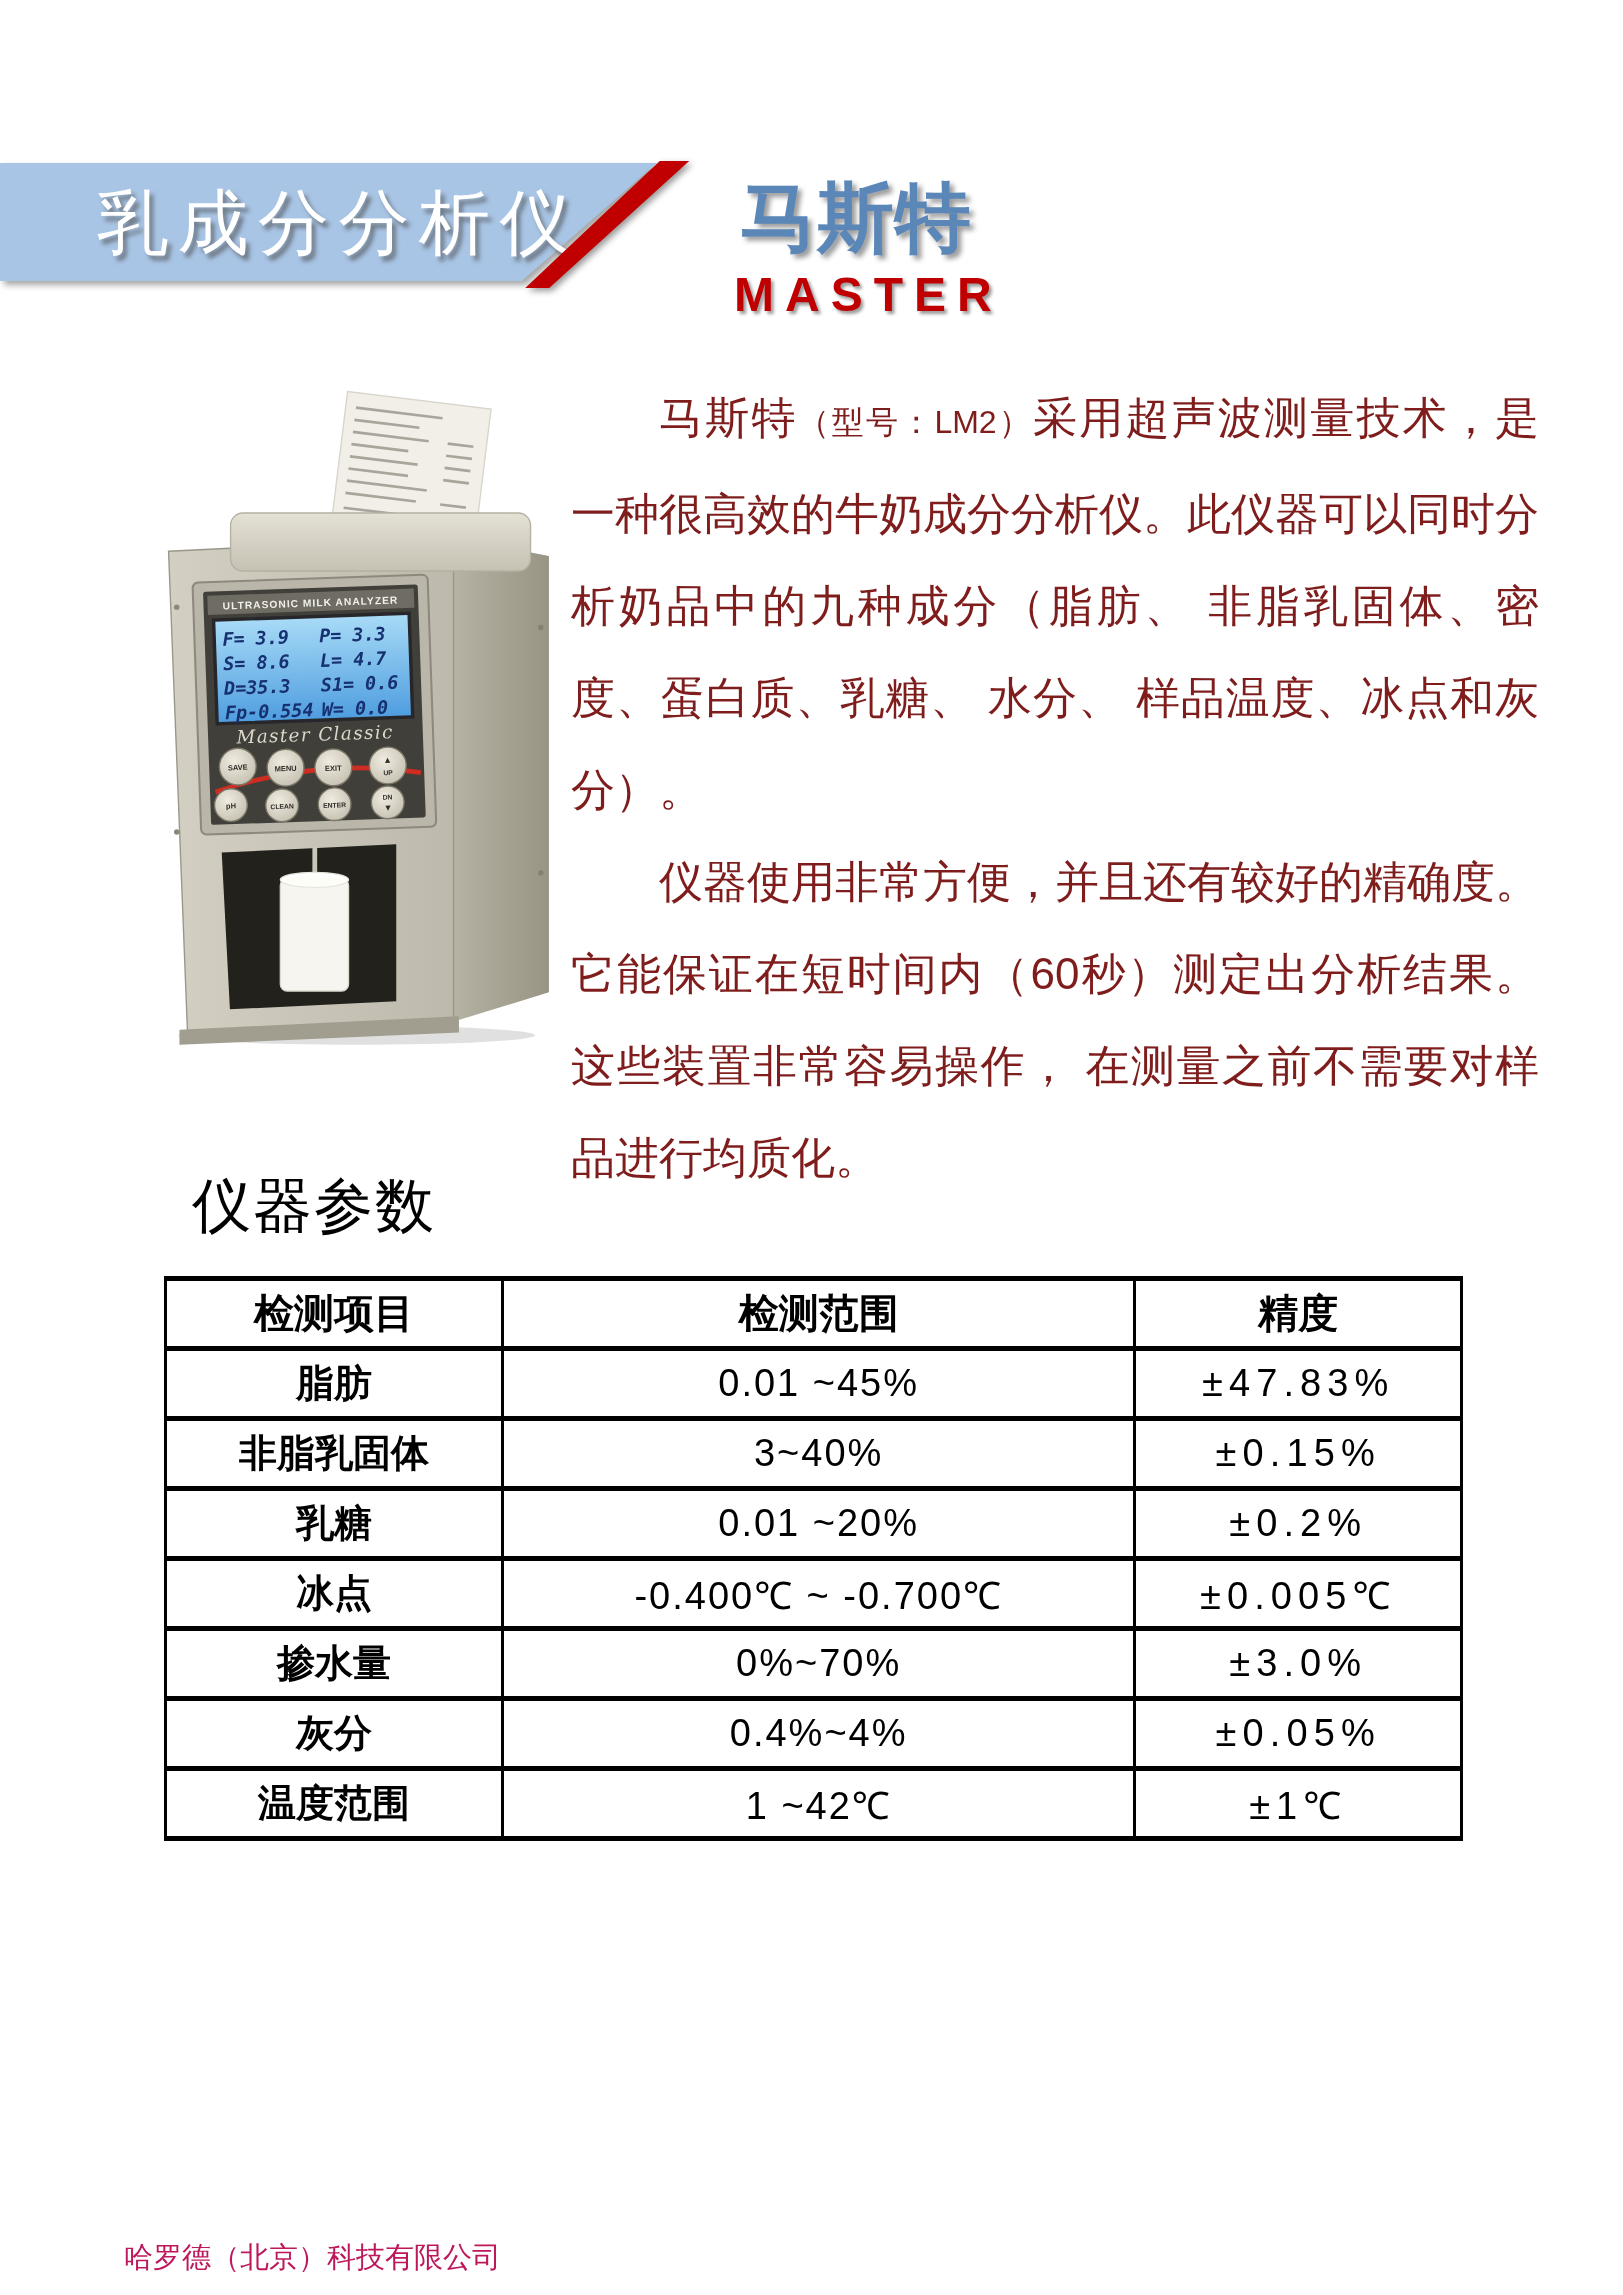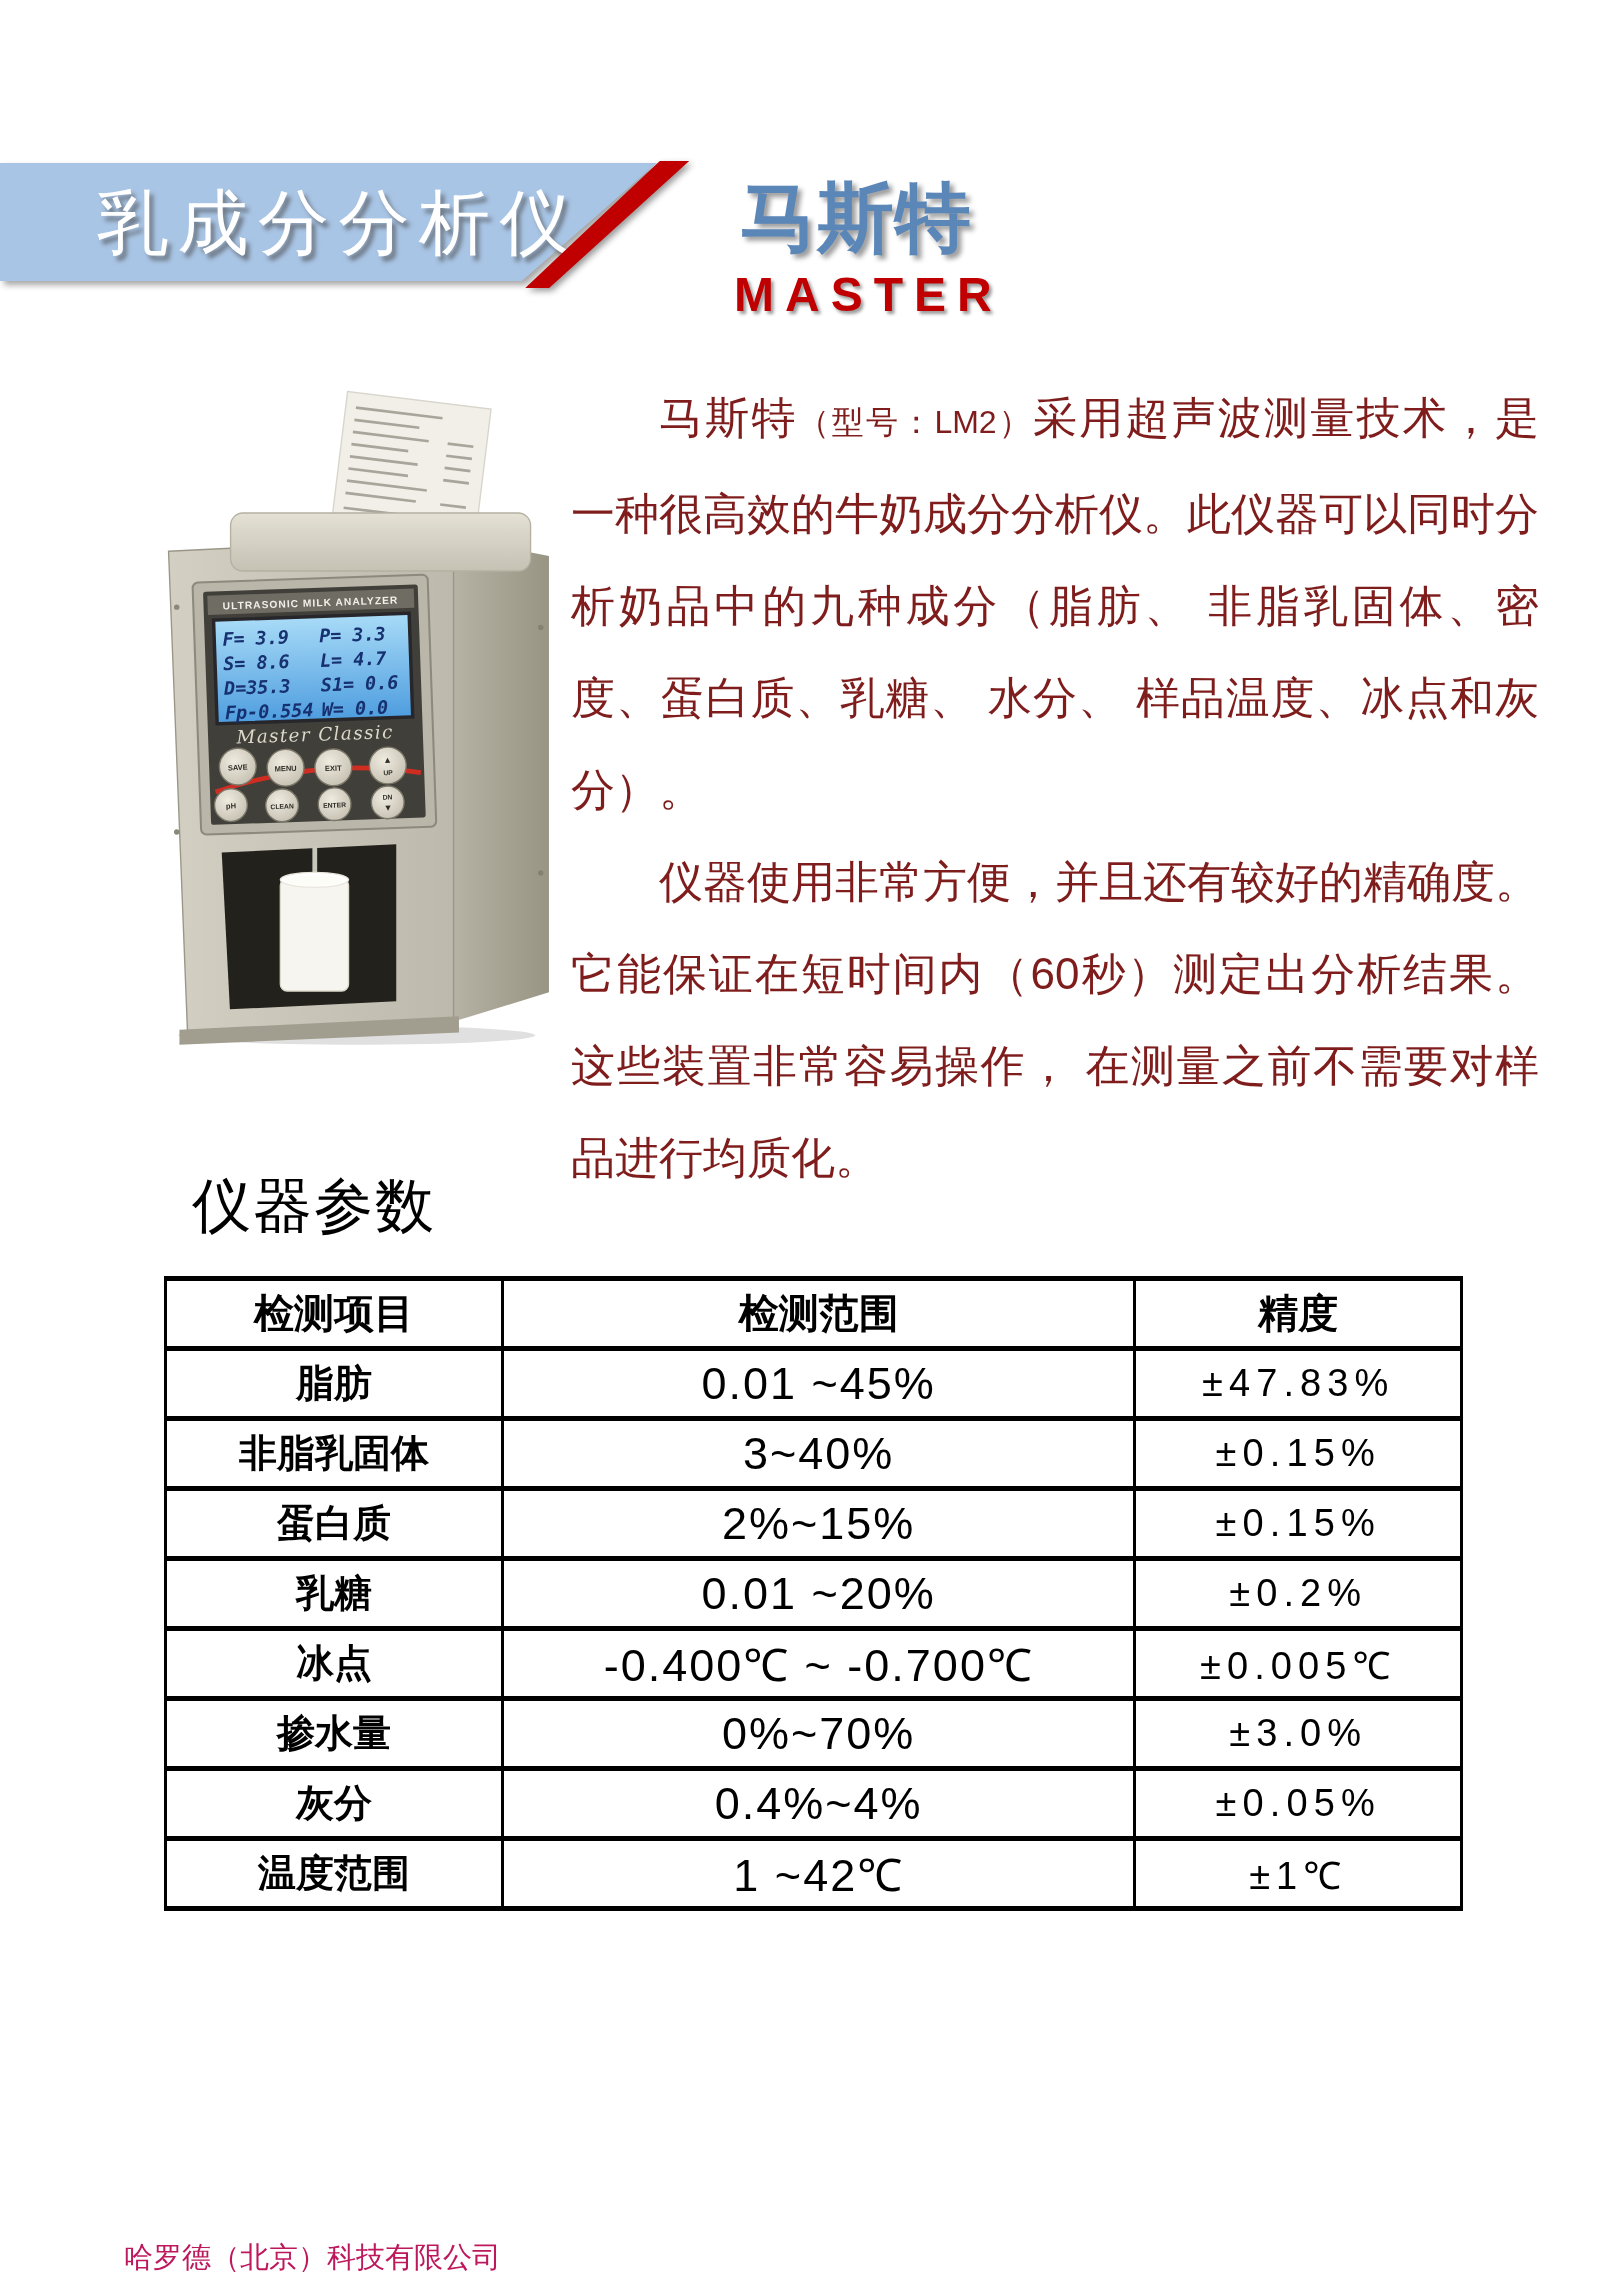--- a/index.html
+++ b/index.html
@@ -64,21 +64,21 @@
     position:absolute;left:164px;top:1276px;width:1299px;
     border-collapse:collapse;table-layout:fixed;
   }
   .spec-table th,.spec-table td{
     border:3.4px solid #000;border-top-width:5.5px;border-bottom-width:5.5px;
     height:65px;text-align:center;vertical-align:middle;
     padding:0;white-space:nowrap;
   }
   .spec-table th{font-size:40px;font-weight:bold;}
   .spec-table td.c-item{font-size:38px;font-weight:bold;}
-  .spec-table td.c-range{font-size:45px;letter-spacing:2px;}
+  .spec-table td.c-range{font-size:38px;letter-spacing:2px;}
   .spec-table td.c-prec{font-size:38px;letter-spacing:6.1px;}
   
   .footer{
     position:absolute;left:124px;top:2238px;
     font-size:29px;font-family:"Liberation Serif", serif;color:#be185d;white-space:nowrap;
   }
   
   .figure{position:absolute;left:159px;top:382px;width:392px;height:665px;}
   .figure svg{width:100%;height:100%;display:block;}
   .lcd-text{font-family:"DejaVu Sans Mono", monospace;font-weight:bold;font-style:italic;fill:#163070;font-size:27px;}
@@ -233,25 +233,20 @@
         <td class="c-item">脂肪</td>
         <td class="c-range">0.01 ~45%</td>
         <td class="c-prec">±47.83%</td>
       </tr>
       <tr>
         <td class="c-item">非脂乳固体</td>
         <td class="c-range">3~40%</td>
         <td class="c-prec">±0.15%</td>
       </tr>
       <tr>
-        <td class="c-item">蛋白质</td>
-        <td class="c-range">2%~15%</td>
-        <td class="c-prec">±0.15%</td>
-      </tr>
-      <tr>
         <td class="c-item">乳糖</td>
         <td class="c-range">0.01 ~20%</td>
         <td class="c-prec">±0.2%</td>
       </tr>
       <tr>
         <td class="c-item">冰点</td>
         <td class="c-range">-0.400℃ ~ -0.700℃</td>
         <td class="c-prec">±0.005℃</td>
       </tr>
       <tr>

